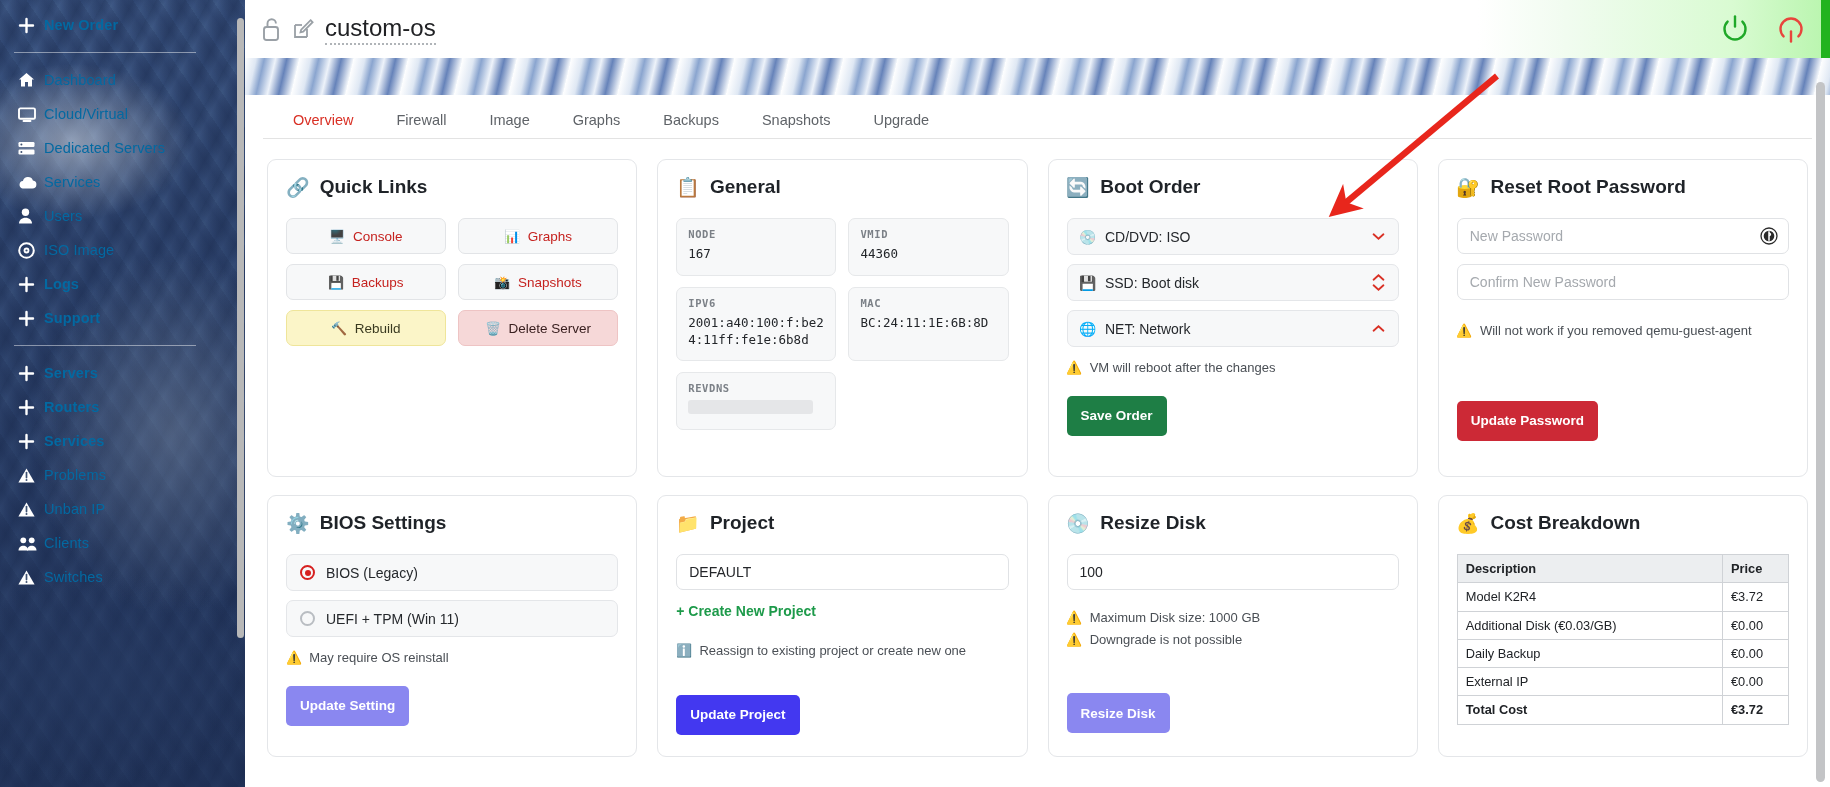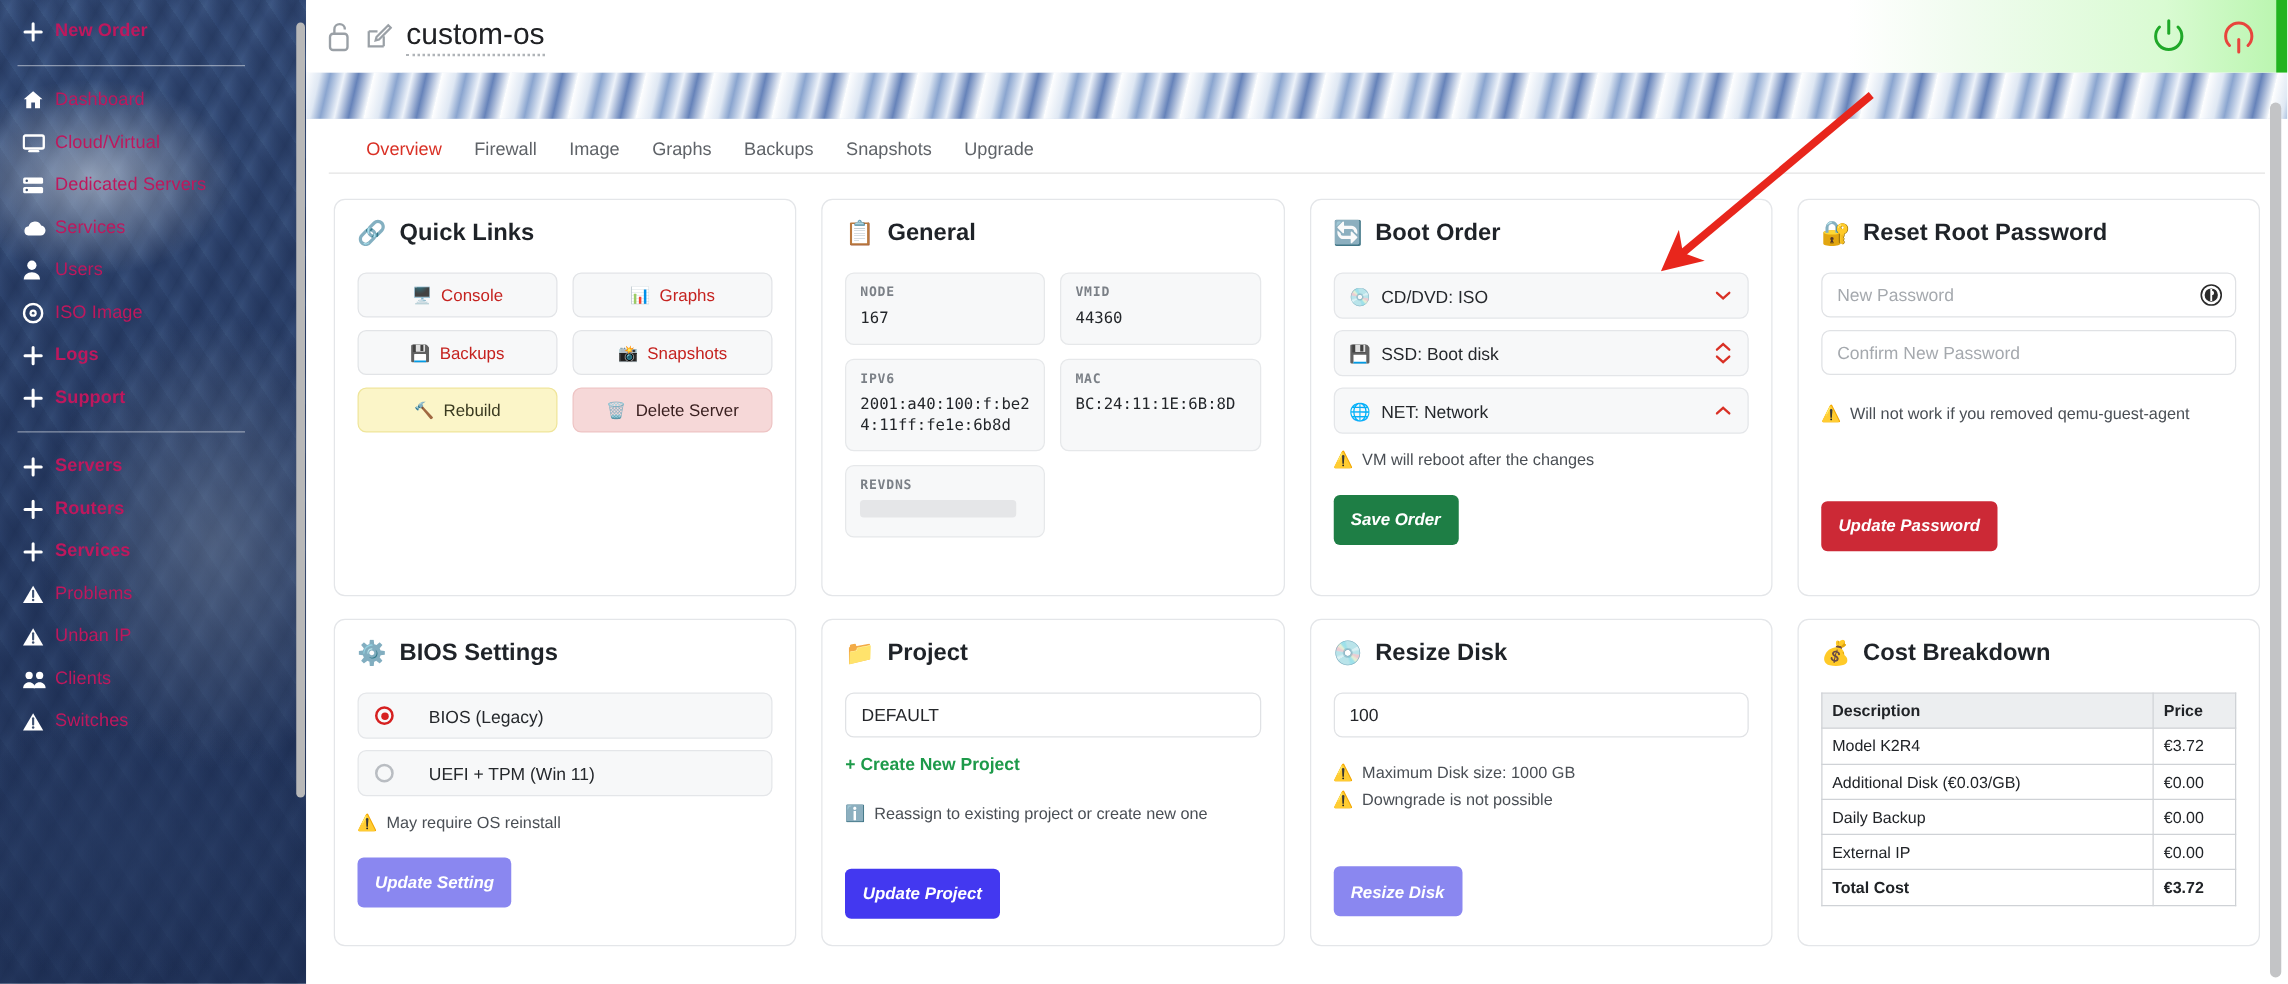--- a/index.html
+++ b/index.html
@@ -33,21 +33,21 @@
       radial-gradient(ellipse 180px 120px at 30% 18%, rgba(220,228,238,.55), transparent 65%),
       radial-gradient(ellipse 200px 260px at 70% 55%, rgba(150,165,185,.35), transparent 70%),
       radial-gradient(ellipse 260px 150px at 40% 86%, rgba(40,60,100,.55), transparent 72%),
       linear-gradient(180deg, rgba(45,62,96,.25), rgba(28,44,78,.55));
   }
   .sb-inner { position: relative; z-index: 2; padding-top: 8px; width: 210px; }
   .sb-item {
     display: flex; align-items: center;
     height: 34px;
     padding: 0 10px 0 18px;
-    color: #be185d;
+    color: #0369a1;
     font-size: 14.5px;
     letter-spacing: .1px;
     cursor: pointer;
     white-space: nowrap;
   }
   .sb-item.bold { font-weight: 700; }
   .sb-ico {
     width: 26px; flex: 0 0 26px;
     display: inline-flex; align-items: center; justify-content: flex-start;
     color: #fff;
@@ -106,21 +106,21 @@
     height: 37px;
     background:
       repeating-linear-gradient(103deg, rgba(255,255,255,.95) 0px, rgba(222,231,243,.9) 11px, rgba(122,152,200,.85) 19px, rgba(238,243,250,.95) 30px, rgba(70,104,170,.8) 41px, rgba(246,249,252,.95) 53px),
       repeating-linear-gradient(73deg, rgba(40,80,160,.35) 0px, rgba(255,255,255,0) 14px, rgba(30,70,150,.3) 27px, rgba(255,255,255,0) 42px),
       #e8eef6;
     background-blend-mode: normal, overlay, normal;
   }
 
   
   .tabs {
-    display: flex; align-items: center; gap: 26px;
+    display: flex; align-items: center; gap: 43px;
     padding: 0 0 0 30px;
     height: 36px;
     border-bottom: 1px solid #e3e3e3;
     margin: 8px 18px 0 18px;
   }
   .tab { font-size: 14.5px; color: #5f6368; cursor: pointer; padding-bottom: 2px; }
   .tab.active { color: #d93025; }
 
   
   .grid {
@@ -187,21 +187,21 @@
   .bo-arrows { display: flex; flex-direction: column; gap: 1px; color: #d93025; }
   .chev { width: 15px; height: 9px; display:block; }
   .note {
     display: flex; align-items: flex-start; gap: 7px;
     font-size: 13px; color: #4a4f55; margin-top: 11px; line-height: 1.5;
   }
   .btn {
     display: inline-flex; align-items: center; justify-content: center;
     height: 40px; padding: 7px 14px; border-radius: 5px;
     font-size: 13.5px; font-weight: 700; color: #fff;
-    border: none; cursor: pointer; margin-top: 18px; font-style: italic;
+    border: none; cursor: pointer; margin-top: 18px;
   }
   .btn.green { background: #1e7e45; }
   .btn.red { background: #cc2936; }
   .btn.indigo { background: #4338f0; }
   .btn.indigo-light { background: #8a87f0; }
 
   
   .inp {
     width: 100%; height: 36px;
     border: 1px solid #e0e2e5; border-radius: 7px;
@@ -213,21 +213,21 @@
   .inp-wrap { position: relative; }
   .eye-btn {
     position: absolute; right: 10px; top: 8px;
     width: 20px; height: 20px; cursor: pointer;
   }
 
   
   .radio-row {
     border: 1px solid #e4e6e9; background: #f7f8f9;
     border-radius: 7px; height: 37px; margin-bottom: 9px;
-    display: flex; align-items: center; gap: 28px; padding: 0 13px;
+    display: flex; align-items: center; gap: 11px; padding: 0 13px;
     font-size: 14px; color: #25282c; cursor: pointer;
   }
   .rd { width: 15px; height: 15px; border-radius: 50%; border: 2px solid #b9bdc2; flex: 0 0 15px; position: relative; }
   .rd.on { border-color: #d62020; }
   .rd.on::after { content:""; position:absolute; inset:2.5px; border-radius:50%; background:#d62020; }
 
   .link-green { display:inline-block; color:#1d9a4a; font-size:14px; font-weight:700; margin: 3px 0 11px 0; cursor:pointer; }
 
   
   table.cost { width: 100%; border-collapse: collapse; font-size: 12.8px; }

